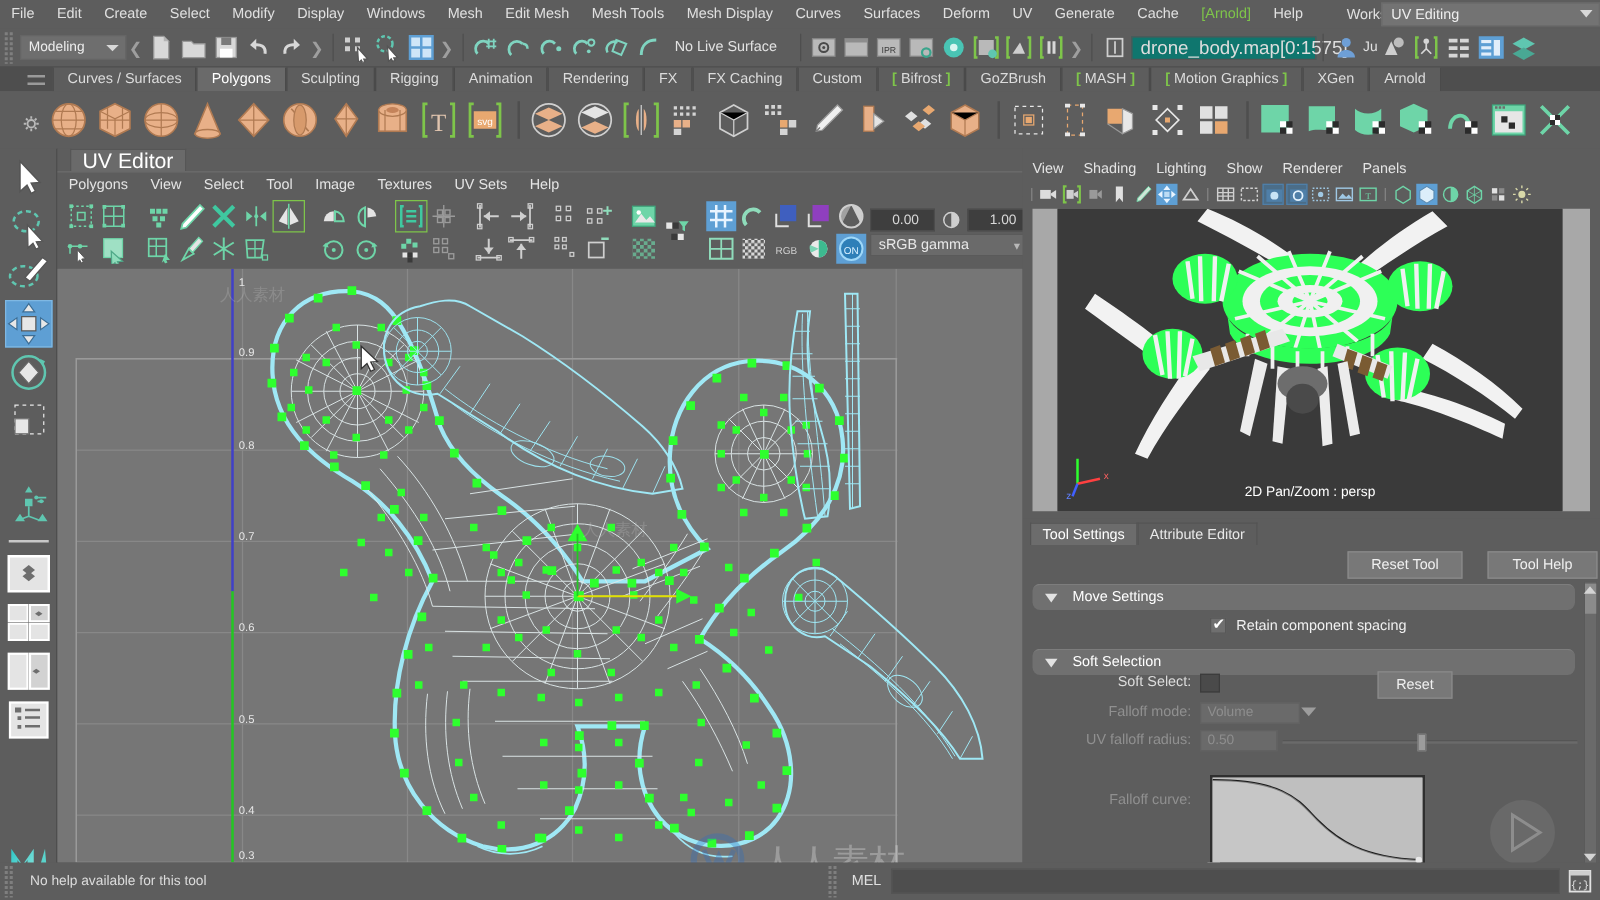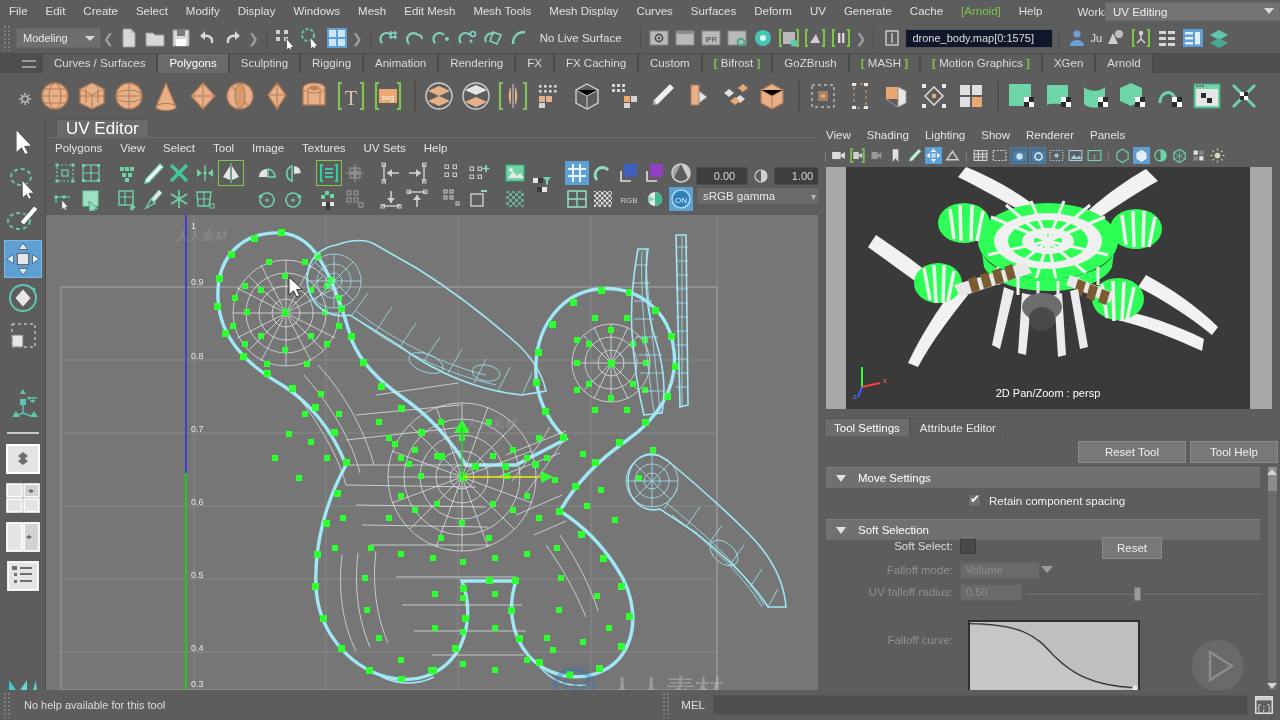--- a/index.html
+++ b/index.html
@@ -25,22 +25,22 @@
     background-image:radial-gradient(#888 40%, transparent 41%);
     background-size:4px 4px; opacity:.8; }
   .mode-sel { width:85px; height:20px; background:#6e6e6e; border:1px solid #656565; position:relative;
     font-size:11px; color:#ececec; line-height:18px; padding-left:6px; margin-left:2px;}
   .mode-sel .car { position:absolute; right:5px; top:7px; width:0;height:0;
      border-left:5px solid transparent;border-right:5px solid transparent;border-top:5px solid #d8d8d8;}
   .sbtn { width:24px; height:24px; margin:0 1px; position:relative; display:inline-block;}
   .sep { width:1px; height:22px; background:#4e4e4e; margin:0 5px; }
   .chev { color:#9e9e9e; font-size:13px; padding:0 2px;}
   .nolive { font-size:11.5px; color:#e2e2e2; padding-left:8px; white-space:nowrap;}
-  .fld { height:19px; background:#0f172a; border:1px solid #555; color:#ddd;
-     font-size:11px; line-height:17px; padding:0 6px; }
+  .fld { height:19px; background:#0f766e; border:1px solid #555; color:#ddd;
+     font-size:15px; line-height:17px; padding:0 6px; }
 
   
   .shelftabs { position:absolute; left:0; top:53px; width:1280px; height:20px; background:#4e4e4e;
      display:flex; align-items:flex-end; }
   .shelftabs .tb { height:19px; line-height:19px; padding:0 11px; font-size:11.5px; color:#dcdcdc;
      background:#5d5d5d; border-left:1px solid #4a4a4a; border-right:1px solid #4a4a4a; white-space:nowrap;}
   .shelftabs .tb.active { background:#6a6a6a; color:#fff;}
   .shelftabs .tb.brk { color:#dcdcdc; }
   .brkL,.brkR { color:#7ec54a; font-weight:bold; }
   .shelf-handle{width:14px;height:8px;margin-left:22px;margin-right:6px;margin-bottom:5px;
@@ -97,21 +97,21 @@
 
   
   .ts { position:absolute; left:818px; top:415px; width:462px; height:275px; background:#5d5d5d;}
   .tstabs { position:absolute; left:6px; top:2px; height:19px; display:flex; align-items:flex-end;}
   .tstabs .tb { height:18px; line-height:18px; padding:0 9px; font-size:11.5px; color:#e8e8e8;
      background:#5d5d5d; border:1px solid #545454; border-bottom:none;}
   .tstabs .tb.active { background:#6c6c6c; color:#fff;}
   .ts-btn { height:22px; line-height:20px; text-align:center; font-size:11.5px; color:#f0f0f0;
      background:#787878; border:1px solid #8a8a8a; }
   .sect { position:absolute; left:8px; width:434px; height:21px; background:#707070;
-     border-top:1px solid #7d7d7d; display:flex; align-items:center;}
+     border-top:1px solid #7d7d7d; display:flex; align-items:center;border-radius:6px;}
   .sect .tri { width:0;height:0;border-left:5px solid transparent;border-right:5px solid transparent;
      border-top:7px solid #e2e2e2; margin-left:10px;}
   .sect .lbl { margin-left:12px; font-size:11.5px; color:#fff;}
   .lbl-r { position:absolute; text-align:right; font-size:11.5px; color:#dcdcdc;}
   .lbl-dim { color:#909090; }
   .cbox { width:13px; height:13px; background:#6f6f6f; border:1px solid #585858; position:relative;}
   .cbox.on::after { content:"✔"; position:absolute; left:1px; top:-3px; font-size:12px; color:#fff;}
   .swatch { width:16px; height:15px; background:#4a4a4a; border:1px solid #3c3c3c;}
   .dropdis { width:80px; height:17px; background:#6a6a6a; border:1px solid #616161;
      color:#8e8e8e; font-size:11px; line-height:15px; padding-left:5px; position:relative;}
@@ -1758,21 +1758,21 @@
         </svg>
       </div>
     </div>
   </div>
 
   <div class="ts">
     <div class="tstabs">
       <div class="tb active">Tool Settings</div>
       <div class="tb">Attribute Editor</div>
     </div>
-    <div class="ts-btn" style="position:absolute;left:260px;top:26px;width:108px;">Reset Tool</div>
+    <div class="ts-btn" style="position:absolute;left:260px;top:26px;width:92px;">Reset Tool</div>
     <div class="ts-btn" style="position:absolute;left:372px;top:26px;width:88px;">Tool Help</div>
 
     <div class="sect" style="top:52px;">
       <span class="tri"></span>
       <span class="lbl">Move Settings</span>
     </div>
 
     <div style="position:absolute;left:150px;top:79px;display:flex;align-items:center;gap:8px;">
       <span class="cbox on"></span>
       <span style="font-size:11.5px;color:#f0f0f0;">Retain component spacing</span>

